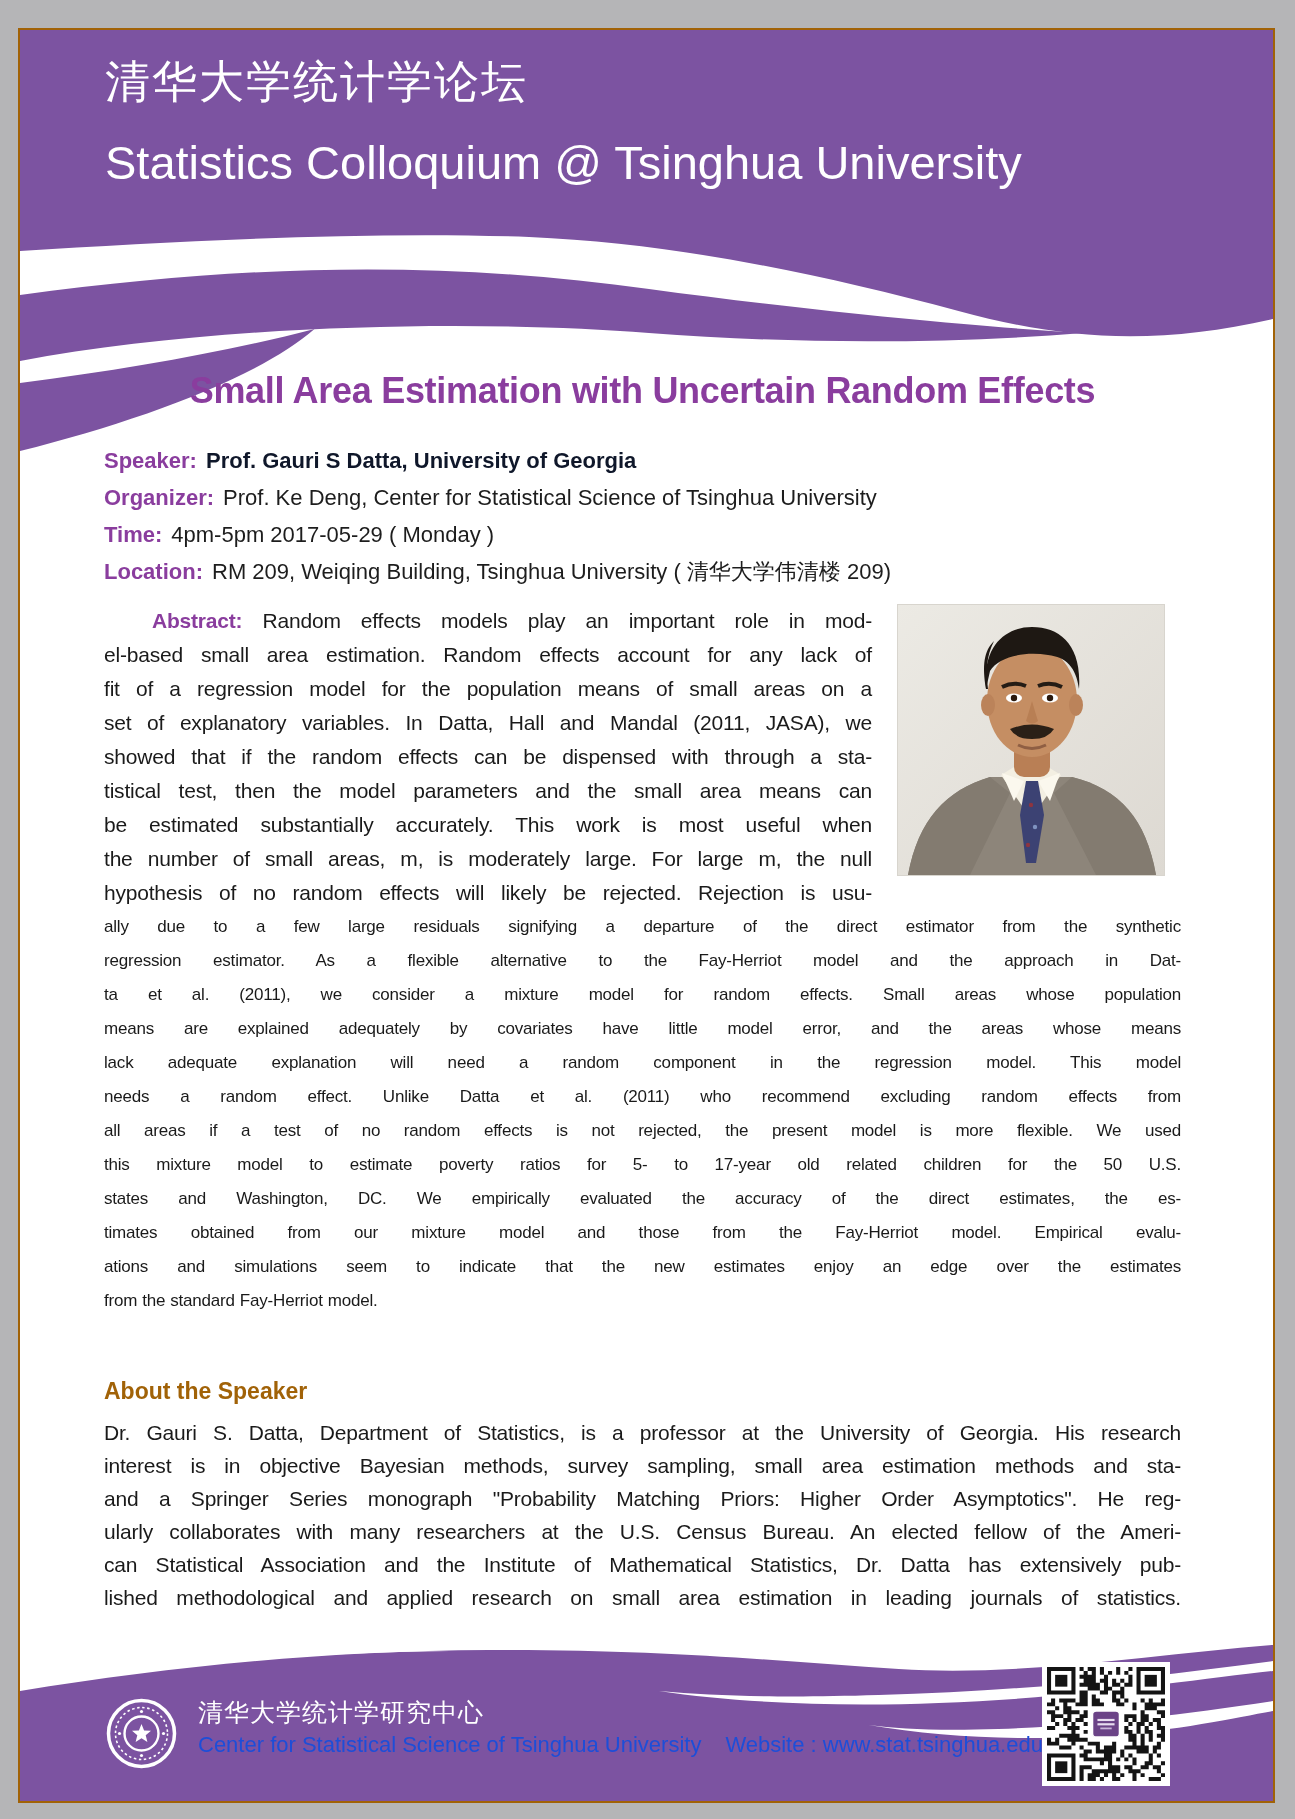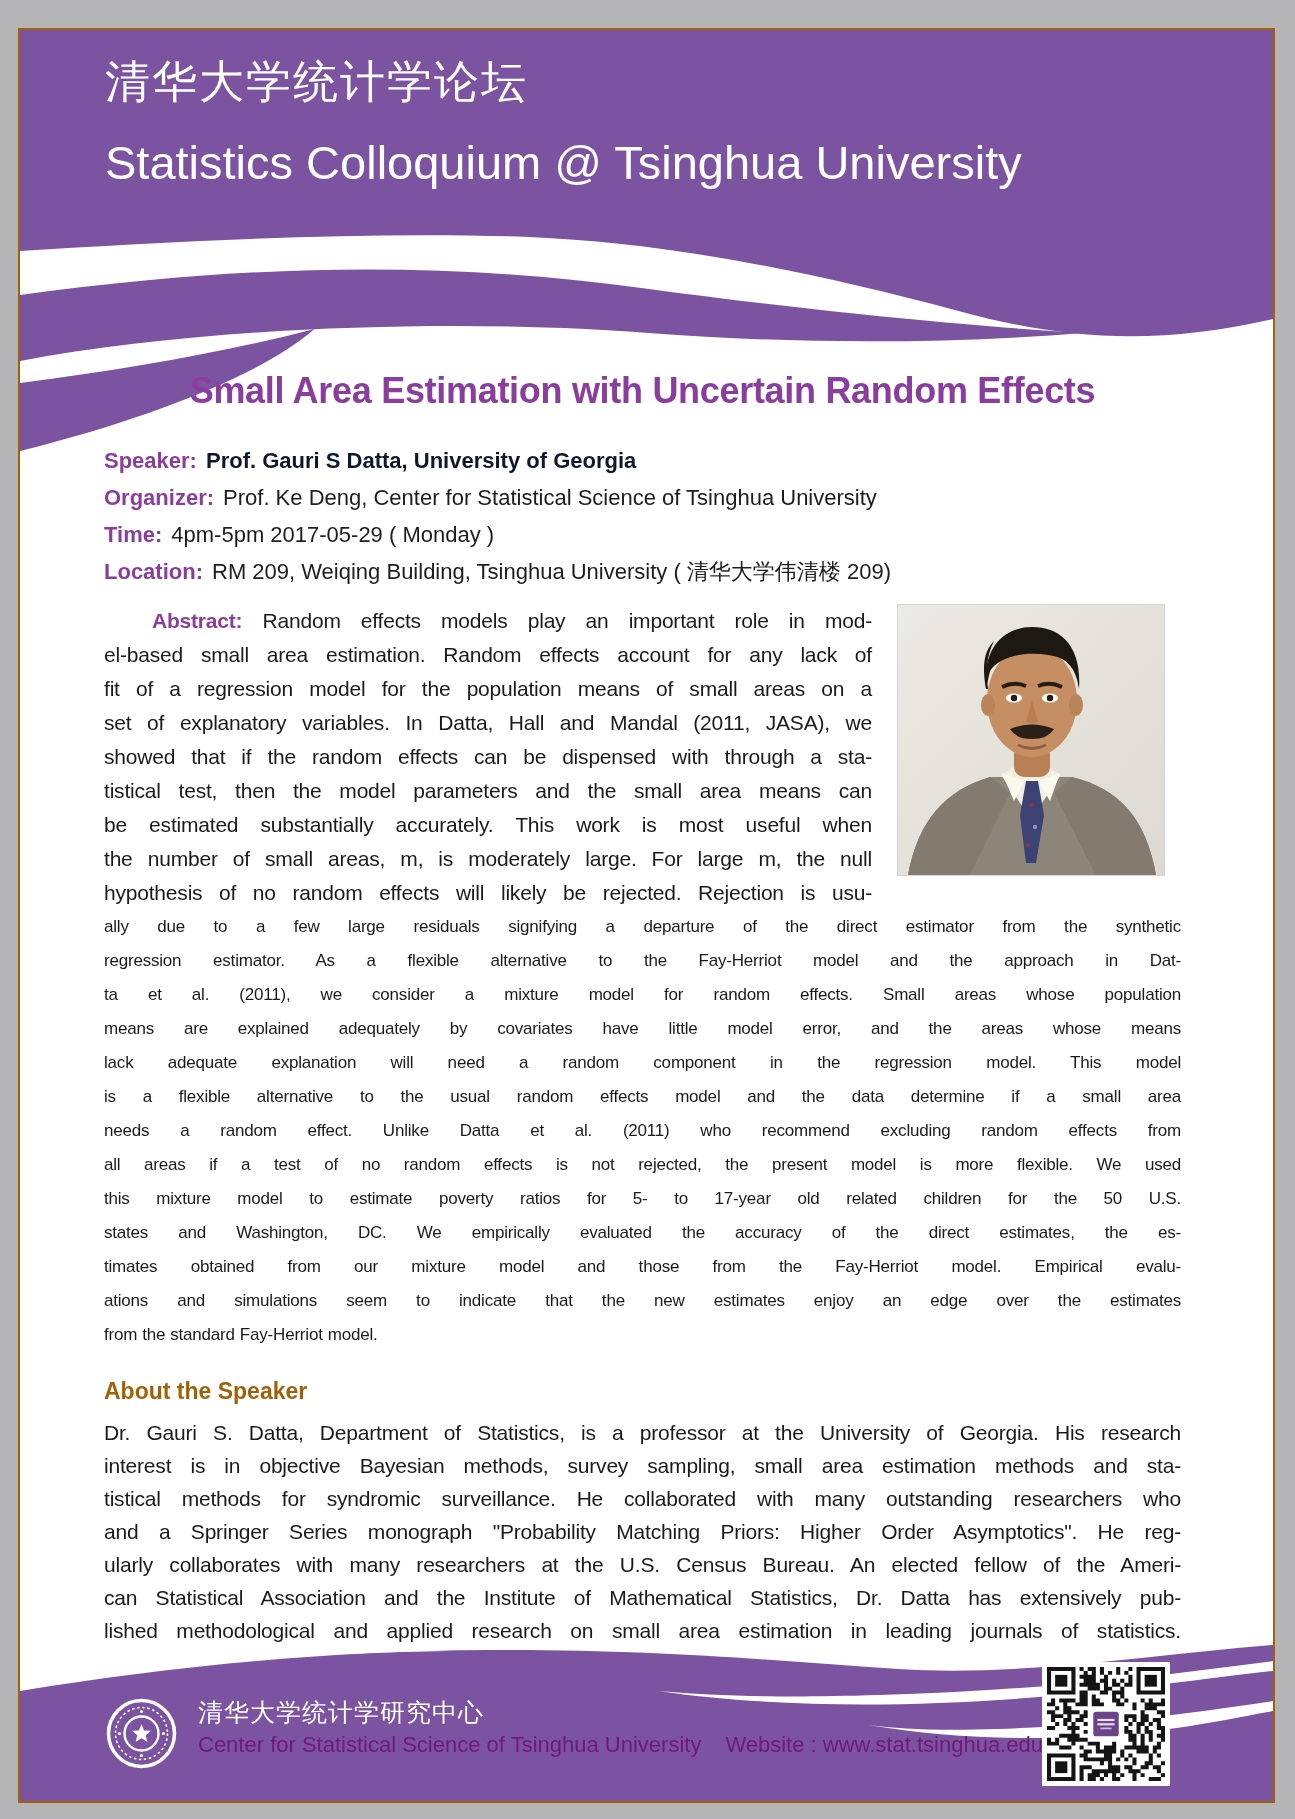--- a/index.html
+++ b/index.html
@@ -67,21 +67,21 @@
     outline:1px solid #d8d5ce;
   }
   
   .ftr-wave{position:absolute;left:0;bottom:0;width:100%;height:160px;}
   .ftr-logo{position:absolute;left:85px;top:1667px;width:73px;height:73px;}
   .ftr-zh{
     position:absolute;left:178px;top:1666px;color:#fff;
     font-size:25px;letter-spacing:1px;font-weight:400;
   }
   .ftr-row2{
-    position:absolute;left:178px;top:1702px;color:#701a75;
+    position:absolute;left:178px;top:1702px;color:#1d4ed8;
     font-size:22px;font-weight:300;display:flex;gap:24px;white-space:nowrap;
   }
   .qr{
     position:absolute;left:1022px;top:1632px;width:128px;height:124px;
     background:#fff;box-sizing:border-box;padding:5px;
   }
   .qr svg{display:block;width:100%;height:100%;}
 </style>
 </head>
 <body>
@@ -174,35 +174,33 @@
       <path d="M120,140 q14,7 28,0" stroke="#8f5f43" stroke-width="3" fill="none"></path>
     </svg>
   </div>
 
   <div class="abs-full">
     <div class="jline">ally due to a few large residuals signifying a departure of the direct estimator from the synthetic</div>
     <div class="jline">regression estimator. As a flexible alternative to the Fay-Herriot model and the approach in Dat-</div>
     <div class="jline">ta et al. (2011), we consider a mixture model for random effects. Small areas whose population</div>
     <div class="jline">means are explained adequately by covariates have little model error, and the areas whose means</div>
     <div class="jline">lack adequate explanation will need a random component in the regression model. This model</div>
-    <div class="jline">is a flexible alternative to the usual random effects model and the data determine if a small area</div>
     <div class="jline">needs a random effect. Unlike Datta et al. (2011) who recommend excluding random effects from</div>
     <div class="jline">all areas if a test of no random effects is not rejected, the present model is more flexible. We used</div>
     <div class="jline">this mixture model to estimate poverty ratios for 5- to 17-year old related children for the 50 U.S.</div>
     <div class="jline">states and Washington, DC. We empirically evaluated the accuracy of the direct estimates, the es-</div>
     <div class="jline">timates obtained from our mixture model and those from the Fay-Herriot model. Empirical evalu-</div>
     <div class="jline">ations and simulations seem to indicate that the new estimates enjoy an edge over the estimates</div>
     <div class="jline noj">from the standard Fay-Herriot model.</div>
   </div>
 
   <div class="about-h">About the Speaker</div>
   <div class="about-p">
     <div class="jline">Dr. Gauri S. Datta, Department of Statistics,  is a professor at the University of Georgia. His research</div>
     <div class="jline">interest is in objective Bayesian methods, survey sampling, small area estimation methods and sta-</div>
-    <div class="jline">tistical methods for syndromic surveillance. He collaborated with many outstanding researchers who</div>
     <div class="jline">and a Springer Series monograph "Probability Matching Priors: Higher Order Asymptotics". He reg-</div>
     <div class="jline">ularly collaborates with many researchers at the U.S. Census Bureau.  An elected fellow of the Ameri-</div>
     <div class="jline">can Statistical Association and the Institute of Mathematical Statistics, Dr. Datta has extensively pub-</div>
     <div class="jline">lished methodological and applied research on small area estimation in leading journals of statistics.</div>
   </div>
 
   <svg class="ftr-wave" viewBox="0 0 1255 160" preserveAspectRatio="none" aria-hidden="true">
     <path fill="#7C53A1" d="M0,50 C150,26 300,10 470,9 C640,8 760,20 880,28 C1000,36 1130,14 1255,4 L1255,160 L0,160 Z"></path>
     <path fill="#ffffff" d="M1255,20 C1120,38 1000,50 860,54 C760,57 700,55 640,50 C720,62 820,66 920,62 C1060,57 1180,38 1255,30 Z"></path>
     <path fill="#ffffff" d="M1255,60 C1160,74 1080,84 980,88 C920,90 880,88 850,84 C920,96 1000,100 1080,95 C1160,90 1220,76 1255,70 Z"></path>

